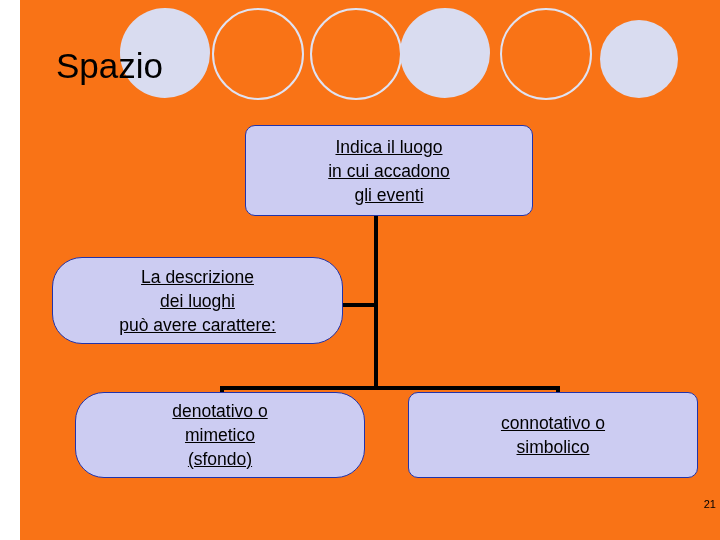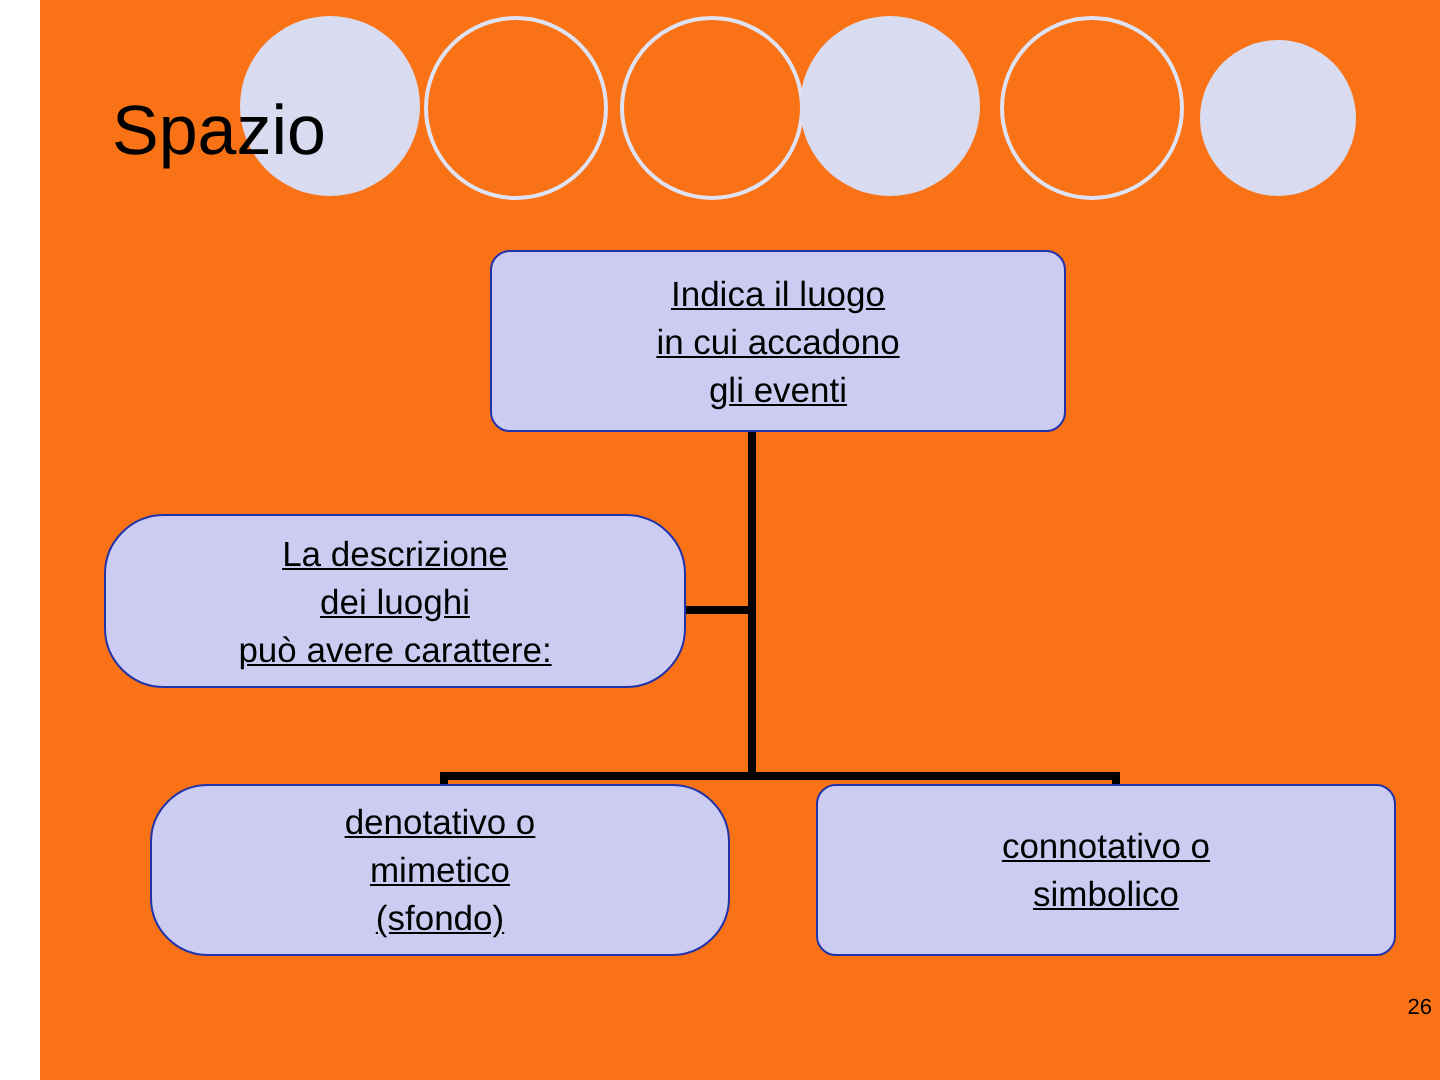--- a/index.html
+++ b/index.html
@@ -106,15 +106,15 @@
     <span class="txt">denotativo o
 mimetico
 (sfondo)</span>
   </div>
 
   <div class="node" style="left:388px; top:392px; width:290px; height:86px;">
     <span class="txt">connotativo o
 simbolico</span>
   </div>
 
-  <div class="page-number">26</div>
+  <div class="page-number">21</div>
 
 </div>
 
 </body></html>

